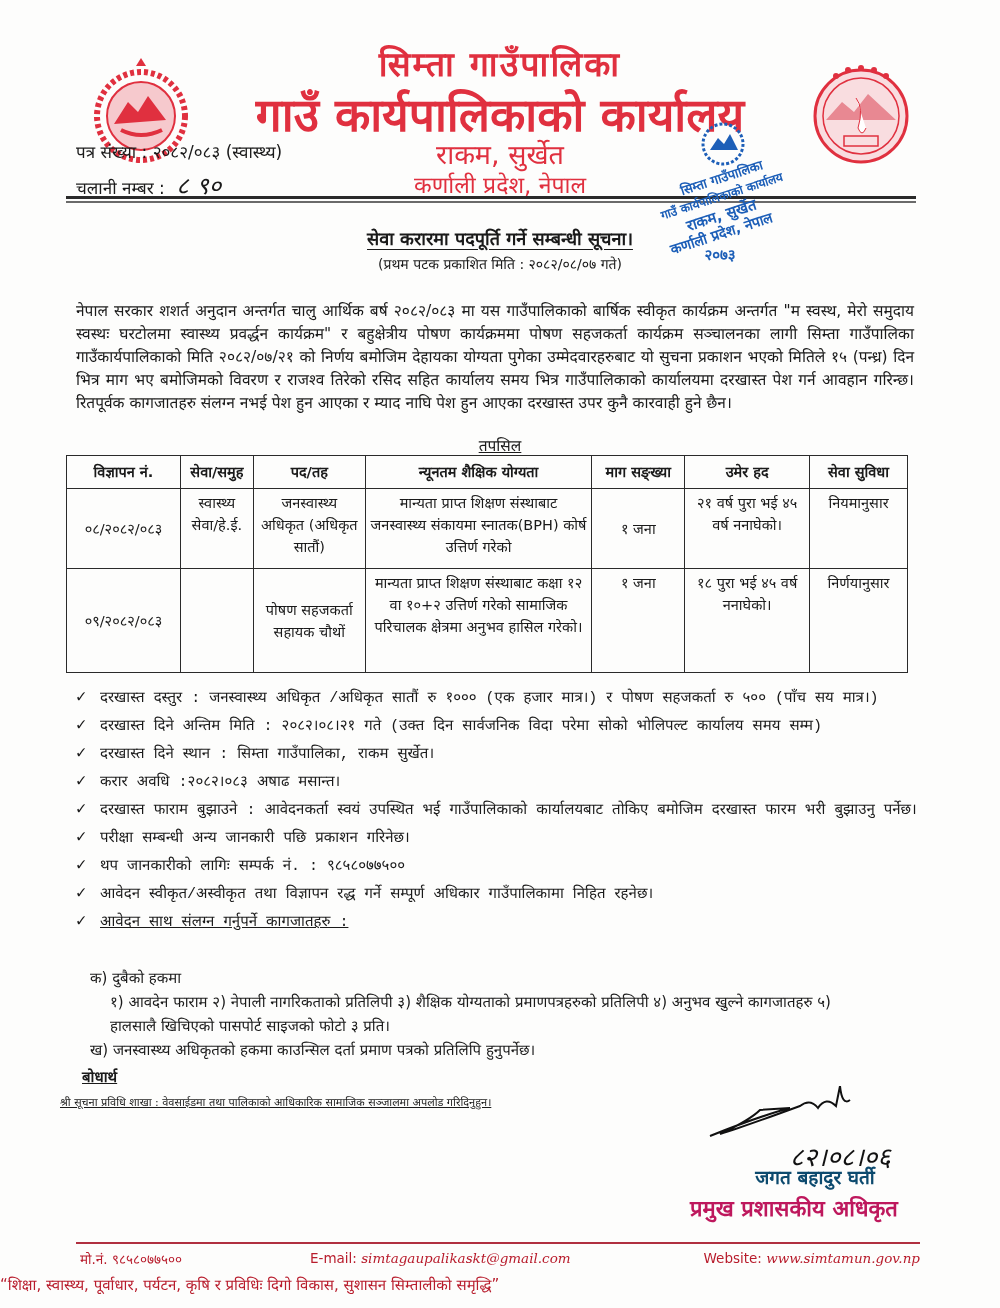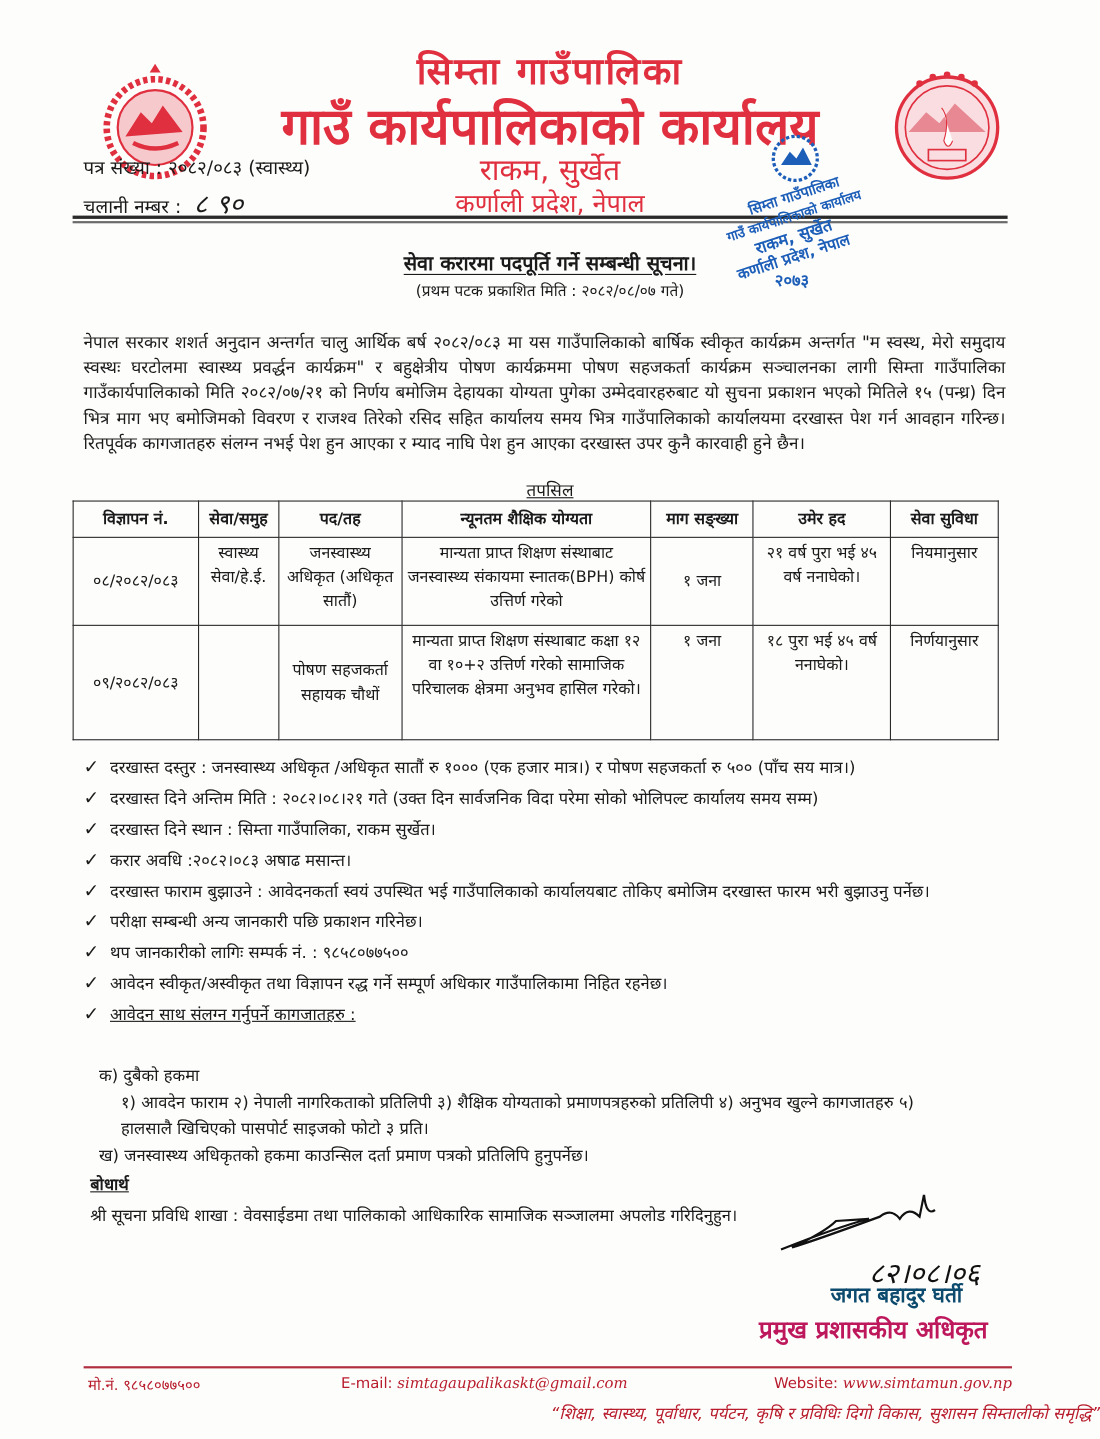--- a/index.html
+++ b/index.html
@@ -30,41 +30,41 @@
 
   .para { left:76px; top:300px; width:838px; font-size:15.5px; line-height:23px; text-align:justify; }
   .tapasil { left:0; width:1000px; top:434px; text-align:center; font-size:15.5px; text-decoration:underline; }
 
   table.grid { position:absolute; left:66px; top:455px; width:842px; border-collapse:collapse; font-size:14.5px; }
   table.grid th, table.grid td { border:1.5px solid #2a2a2a; text-align:center; vertical-align:top; padding:3px 4px; line-height:22px; }
   table.grid th { font-weight:bold; height:26px; vertical-align:middle; }
   table.grid td.mid { vertical-align:middle;margin-top:21px; }
 
   .checks { left:76px; top:684px; width:860px; font-size:15px; }
-  .chk { height:28px; line-height:28px; white-space:nowrap; }
+  .chk { height:28px; line-height:28px; white-space:nowrap;font-family:Liberation Mono, monospace; }
   .chk .tick { display:inline-block; width:24px; font-size:17px; }
   .chk .u { text-decoration:underline; }
 
   .docs { left:90px; top:966px; width:850px; font-size:15px; line-height:24px; }
   .docs .ind { padding-left:20px; }
 
   .bodhartha { left:82px; top:1066px; font-size:15px; font-weight:bold; text-decoration:underline; }
-  .info { left:82px; top:1094px; font-size:15px; }
+  .info { left:60px; top:1094px; font-size:11px;text-decoration:underline; }
 
   .sign-scrawl { left:700px; top:1086px; width:220px; height:90px; }
   .sign-name { left:690px; top:1164px; width:250px; text-align:center; font-size:19px; color:#0c4a6e; font-weight:bold; }
   .sign-title { left:690px; top:1192px; width:250px; text-align:left; font-size:22px; color:#be185d; font-weight:bold; }
 
   .foot-rule { left:76px; top:1242px; width:844px; height:2px; background:#b03040; }
   .foot-row { left:80px; top:1250px; width:840px; font-size:13.5px; color:#b81c2c; }
   .foot-row .phone { position:absolute; left:0; }
   .foot-row .email { position:absolute; left:230px; }
   .foot-row .web { position:absolute; right:0; }
   .foot-row i { font-family:"DejaVu Serif", serif; }
-  .motto { left:0; width:1000px; top:1274px; text-align:right; font-size:15px; color:#b81c2c; font-style:italic; }
+  .motto { left:0; width:1000px; top:1274px; text-align:left; font-size:15px; color:#b81c2c; }
 </style>
 </head>
 <body>
 
 <svg class="abs emblem-left" viewBox="0 0 110 110">
   <circle cx="55" cy="58" r="44" fill="none" stroke="#e0303f" stroke-width="6" stroke-dasharray="4 3"></circle>
   <circle cx="55" cy="58" r="34" fill="#f6c9cd" stroke="#e0303f" stroke-width="2"></circle>
   <path d="M28 66 L42 44 L52 54 L62 38 L80 62 Z" fill="#e0303f"></path>
   <path d="M35 72 Q55 82 76 72" fill="none" stroke="#e0303f" stroke-width="4"></path>
   <path d="M50 8 L55 0 L60 8 Z" fill="#e0303f"></path>

